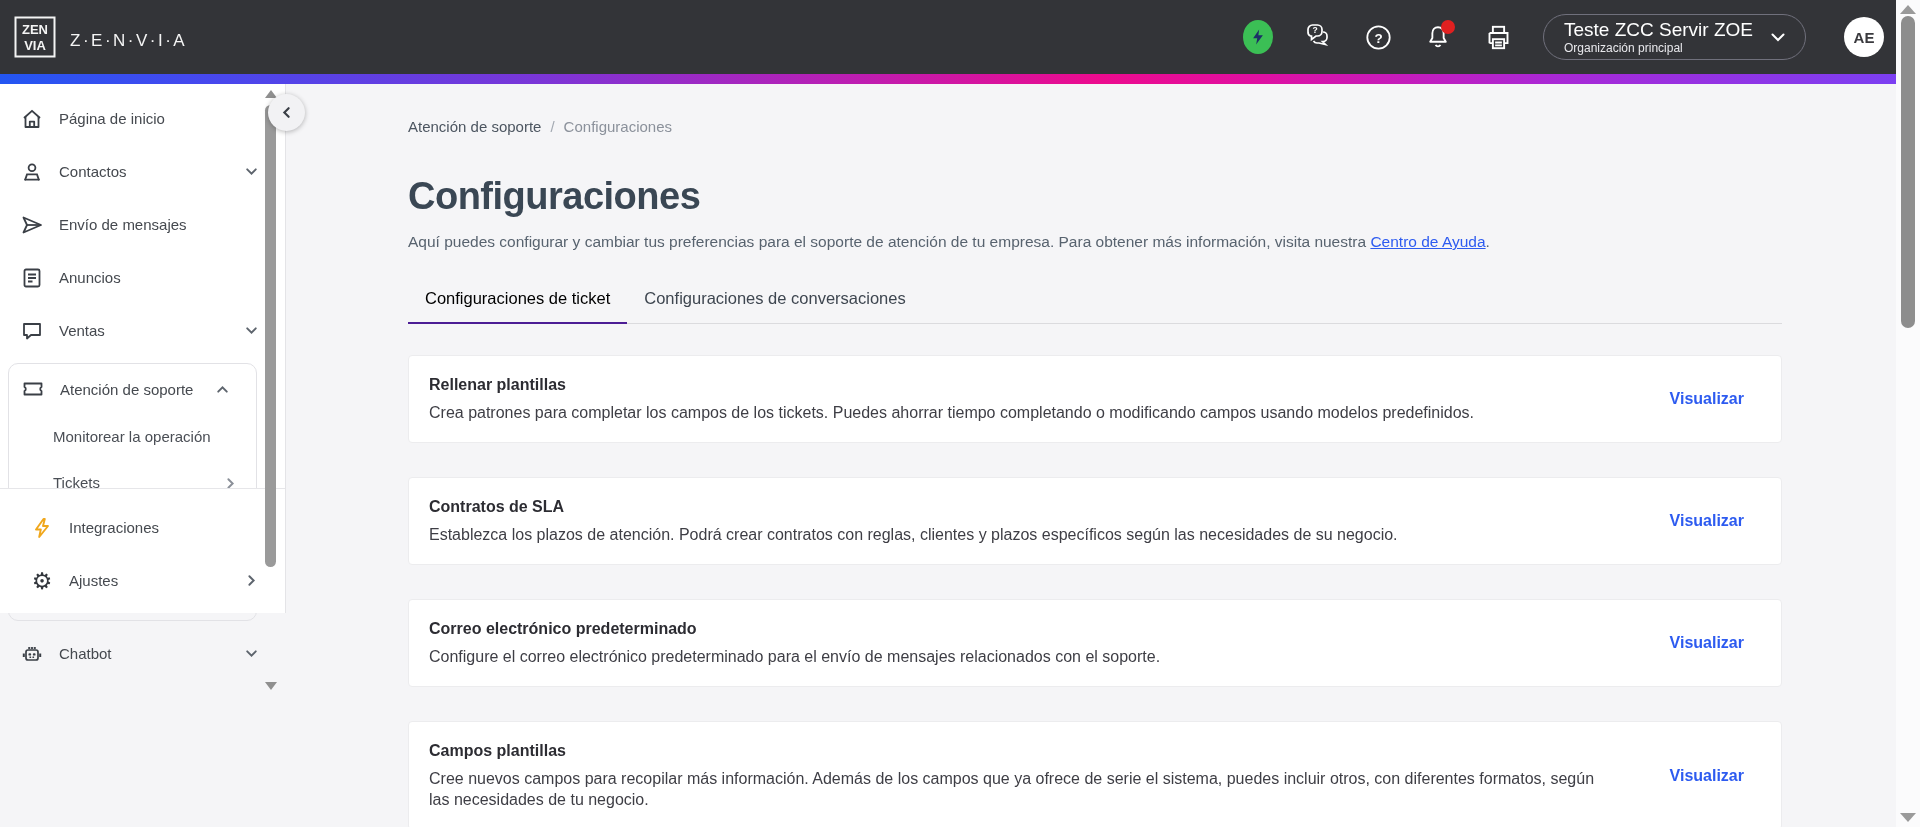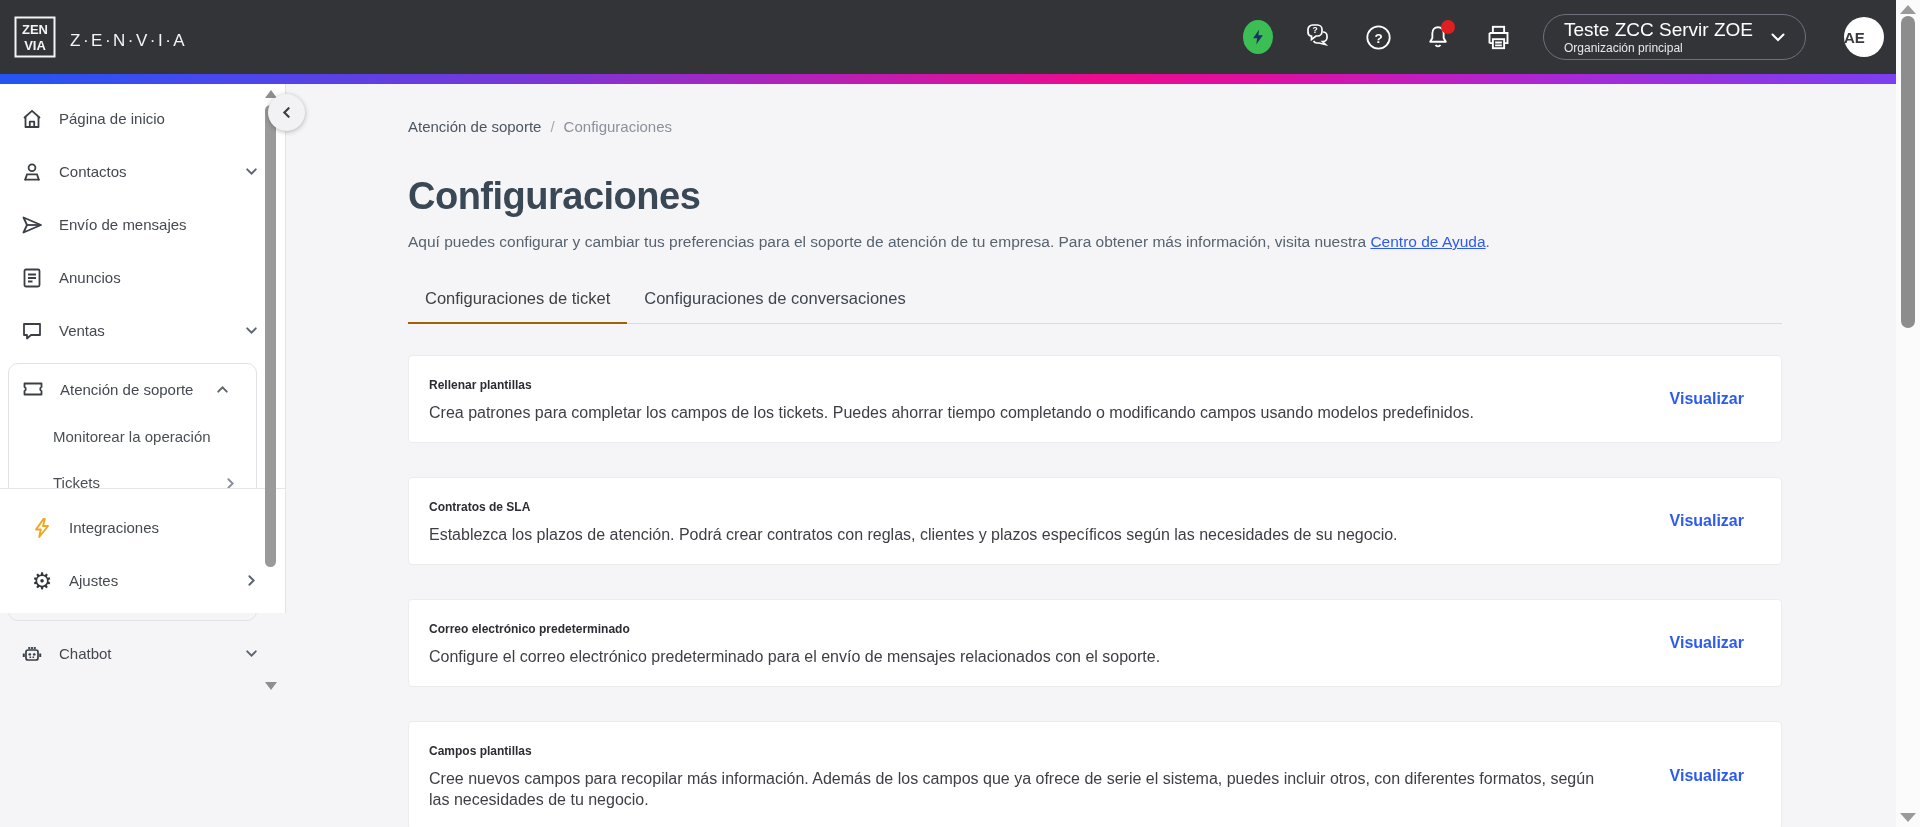--- a/index.html
+++ b/index.html
@@ -16,21 +16,21 @@
   .topbar-right { display:flex; align-items:center; gap:30px; }
   .tb-icon { width:30px; height:30px; display:flex; align-items:center; justify-content:center; cursor:pointer; position:relative; }
   .status-circle { width:34px; height:34px; border-radius:50%; background:#3bbf55; display:flex; align-items:center; justify-content:center; }
   .bell-dot { position:absolute; top:-2px; right:-2px; width:14px; height:14px; border-radius:50%; background:#e02020; }
   .org-pill { margin-left:14px; height:46px; min-width:234px; border:1px solid #70707c; border-radius:23px;
               display:flex; align-items:center; padding:0 16px 0 20px; gap:14px; cursor:pointer; }
   .org-text { display:flex; flex-direction:column; line-height:1.25; }
   .org-name { color:#ffffff; font-size:19px; }
   .org-sub { color:#e8e8ec; font-size:12px; }
   .avatar { margin-left:22px; width:40px; height:40px; border-radius:50%; background:#ffffff; color:#3a3a3e;
-            display:flex; align-items:center; justify-content:flex-start; font-weight:bold; font-size:15px; cursor:pointer; }
+            display:flex; align-items:center; justify-content:center; font-weight:bold; font-size:15px; cursor:pointer; }
 
   
   .gradient-bar { position:absolute; top:74px; left:0; width:1896px; height:10px;
     background:linear-gradient(90deg,#2356f2 0%,#4449ef 10%,#7936d8 28%,#b91fb4 44%,#ec0b8e 58%,#e00fa0 66%,#a928d6 82%,#7b3ff2 100%); }
 
   
   .page-scroll { position:absolute; top:0; right:0; width:24px; height:827px; background:#fbfbfc; }
   .page-scroll .thumb { position:absolute; left:5px; top:16px; width:14px; height:312px; background:#8d8d8d; border-radius:7px; }
   .arr { position:absolute; left:4px; width:0; height:0; border-left:8px solid transparent; border-right:8px solid transparent; }
   .arr.up { top:5px; border-bottom:9px solid #9a9a9a; }
@@ -67,25 +67,25 @@
           padding:34px 114px 0 121px; overflow:hidden; }
   .breadcrumb { font-size:15px; display:flex; gap:9px; }
   .crumb-1 { color:#4c5560; cursor:pointer; }
   .crumb-sep { color:#a3a9b2; }
   .crumb-2 { color:#8b919b; }
   .page-title { margin-top:38px; font-size:38px; font-weight:600; color:#3a4754; letter-spacing:-0.5px; line-height:46px; }
   .page-desc { margin-top:12px; font-size:15.5px; color:#58636f; line-height:22px; }
   .help-link { color:#2d5bf0; text-decoration:underline; cursor:pointer; }
   .tabs { margin-top:36px; display:flex; border-bottom:1px solid #dbdbde; }
   .tab { font-size:16.5px; padding:0 17px 14px 17px; cursor:pointer; color:#3e4650; }
-  .tab.active { color:#404040; border-bottom:2px solid #a16207; margin-bottom:-1px; }
+  .tab.active { color:#000000; border-bottom:2px solid #4c1d95; margin-bottom:-1px; }
   .cards { margin-top:31px; display:flex; flex-direction:column; gap:34px; }
   .card { background:#ffffff; border:1px solid #ececee; border-radius:4px; display:flex; }
   .card-text { flex:1; padding:19px 30px 19px 20px; }
-  .card-title { font-size:12px; font-weight:bold; color:#2c2c32; line-height:20px; }
+  .card-title { font-size:16px; font-weight:bold; color:#2c2c32; line-height:20px; }
   .card-desc { margin-top:7px; font-size:16px; color:#3e3e45; line-height:21px; }
   .card-action { flex:0 0 140px; display:flex; align-items:center; justify-content:flex-end; padding-right:37px; }
   .card-action span { color:#2d5bf0; font-size:16px; font-weight:bold; cursor:pointer; white-space:nowrap; }
 
   svg { display:block; }
 </style>
 </head>
 <body>
 
 <div class="topbar">

